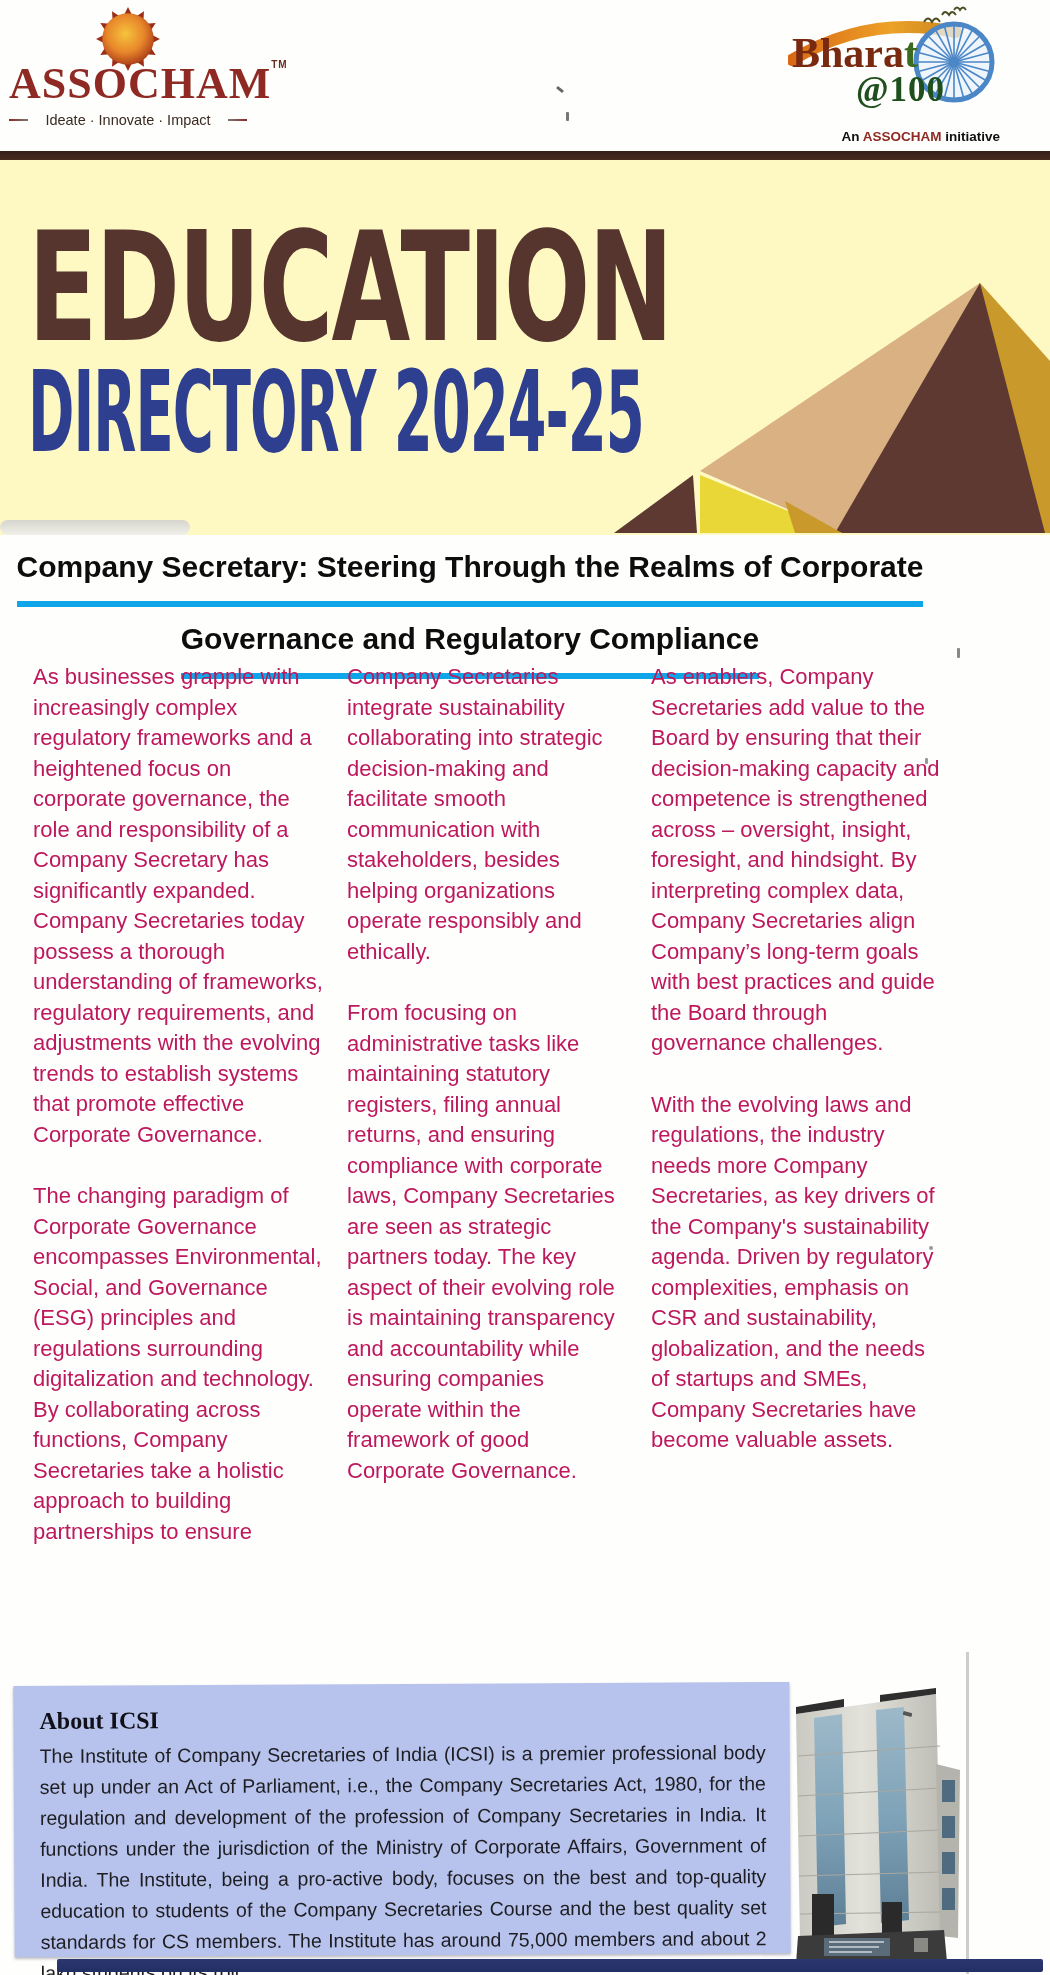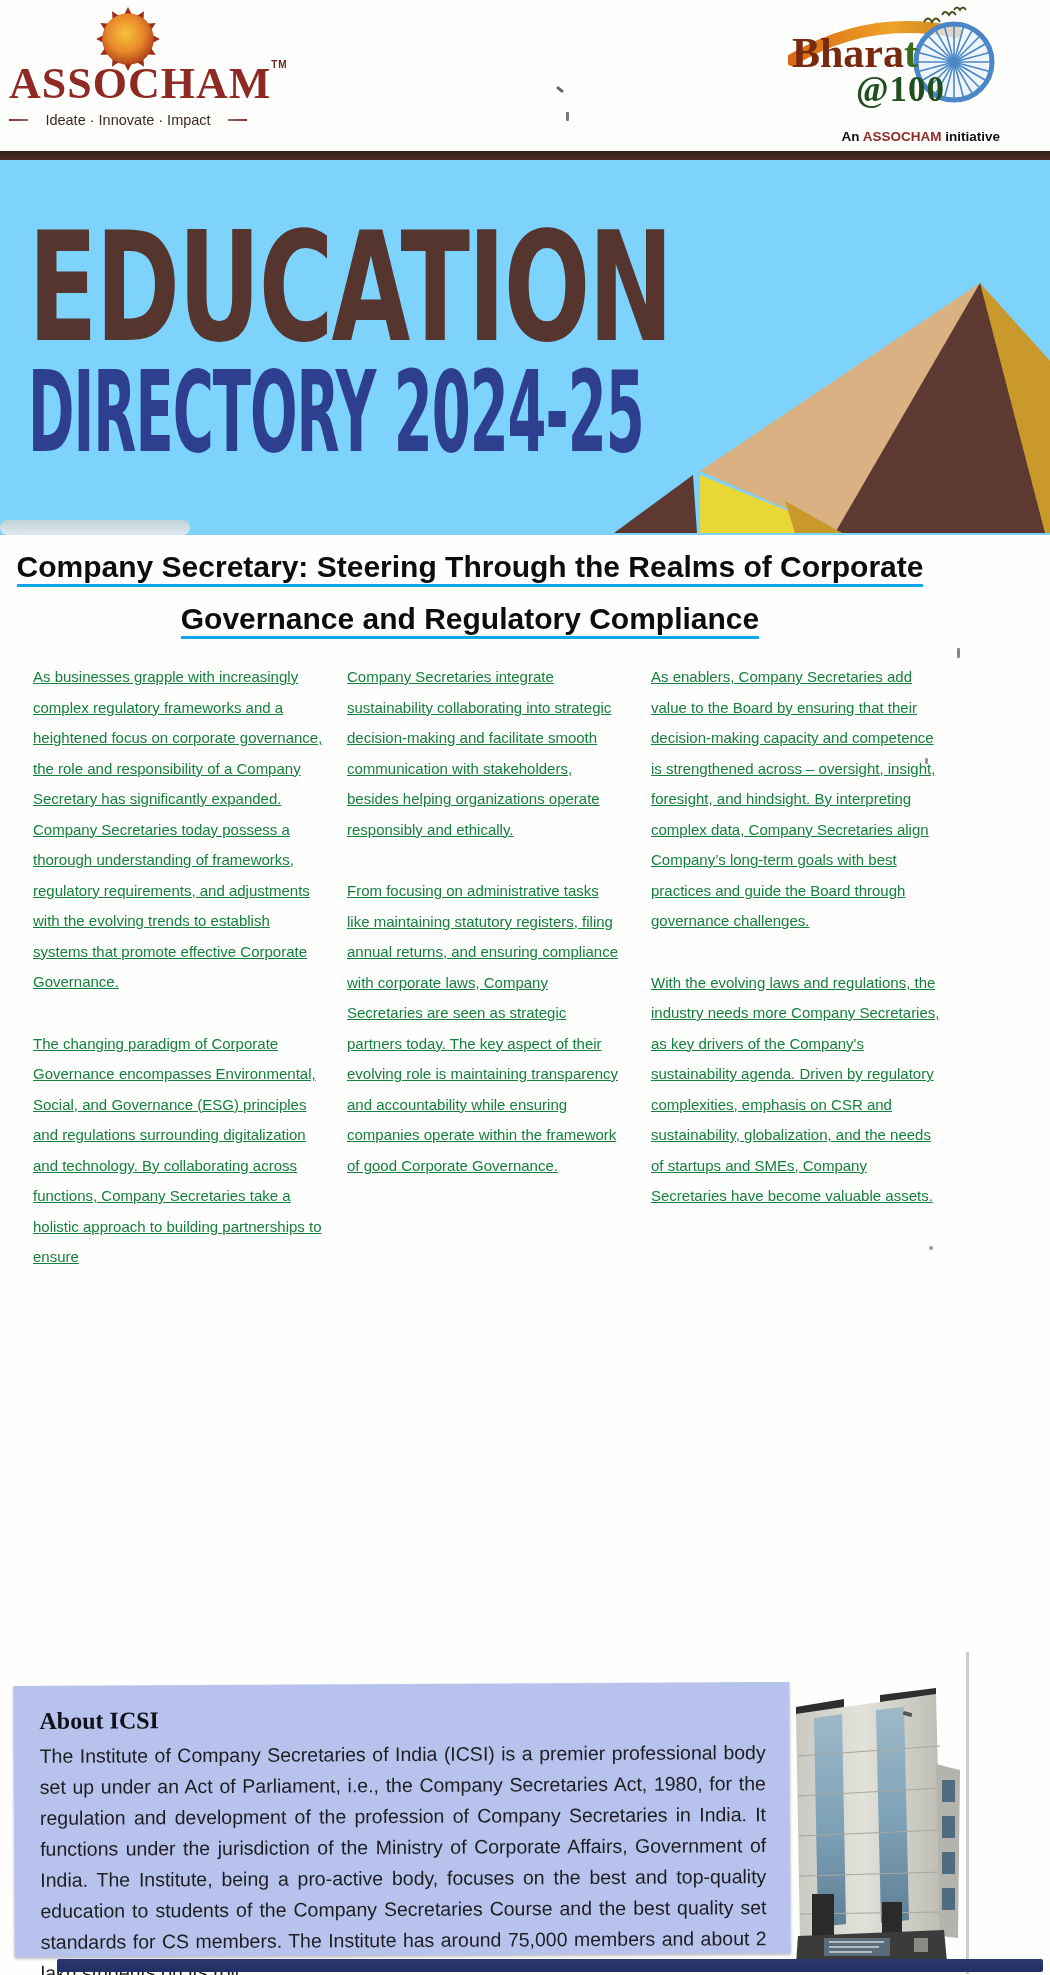--- a/index.html
+++ b/index.html
@@ -37,39 +37,39 @@
                font-weight:bold;font-size:42px;line-height:1;color:#78290f;letter-spacing:0px;}
   .bharat-word .t-green{color:#3c6b1f;}
   .bharat-at100{position:absolute;left:76px;top:64px;font-family:"Liberation Serif",serif;
                 font-weight:bold;font-size:35px;color:#1f4f1c;letter-spacing:1px;}
   .bharat-caption{position:absolute;right:0;bottom:0;font-size:13.5px;font-weight:bold;color:#101010;white-space:nowrap;}
   .bharat-caption .brand{color:var(--brand-maroon);}
 
   
   .divider{position:absolute;top:151px;left:0;width:1050px;height:9px;
            background:linear-gradient(to bottom,#35201a,#4a2a20);}
-  .banner{position:absolute;top:160px;left:0;width:1050px;height:375px;background:#7dd3fc;}
+  .banner{position:absolute;top:160px;left:0;width:1050px;height:375px;background:#fef9c3;}
   .banner-title{position:absolute;left:28px;top:52px;font-family:"DejaVu Sans",sans-serif;
                 font-weight:bold;font-size:152px;line-height:1;color:var(--banner-title);
                 letter-spacing:-3px;transform:scaleX(.67);transform-origin:left top;white-space:nowrap;}
   .banner-subtitle{position:absolute;left:28px;top:196px;font-family:"DejaVu Sans",sans-serif;
                 font-weight:bold;font-size:112px;line-height:1;color:var(--banner-subtitle);
                 letter-spacing:-2px;transform:scaleX(.5);transform-origin:left top;white-space:nowrap;}
   .banner-art{position:absolute;right:0;bottom:2px;}
   .smudge{position:absolute;top:520px;left:0;width:190px;height:15px;border-radius:8px;
           background:linear-gradient(to bottom,#cfcfcf,#efefef);opacity:.85;}
 
   
   .heading{position:absolute;top:552px;left:8px;width:924px;text-align:center;
            font-weight:bold;font-size:30px;color:#0d0d0d;line-height:1;}
   .heading .hline{display:block;margin-bottom:17px;}
-  .heading .hline span{display:inline-block;border-bottom:3px solid #0ea5e9;padding-bottom:2px;}
+  .heading .hline span{display:inline-block;border-bottom:6px solid #0ea5e9;padding-bottom:19px;}
 
   .cols{position:absolute;top:662px;left:33px;width:908px;display:flex;}
-  .col{font-size:15px;line-height:30.5px;color:#15803d;text-decoration:underline;}
+  .col{font-size:22px;line-height:30.5px;color:#be185d;}
   .col p{margin:0 0 31px 0;}
   .col1{width:290px;margin-right:24px;}
   .col2{width:274px;margin-right:30px;}
   .col3{width:290px;}
 
   
   .about-box{position:absolute;top:1684px;left:14px;width:776px;height:271px;
              background:var(--about-bg);transform:rotate(-.3deg);
              box-shadow:0 2px 3px rgba(60,60,90,.35);padding:0;}
   .about-title{font-family:"Liberation Serif",serif;font-weight:bold;font-size:24px;color:#101018;

